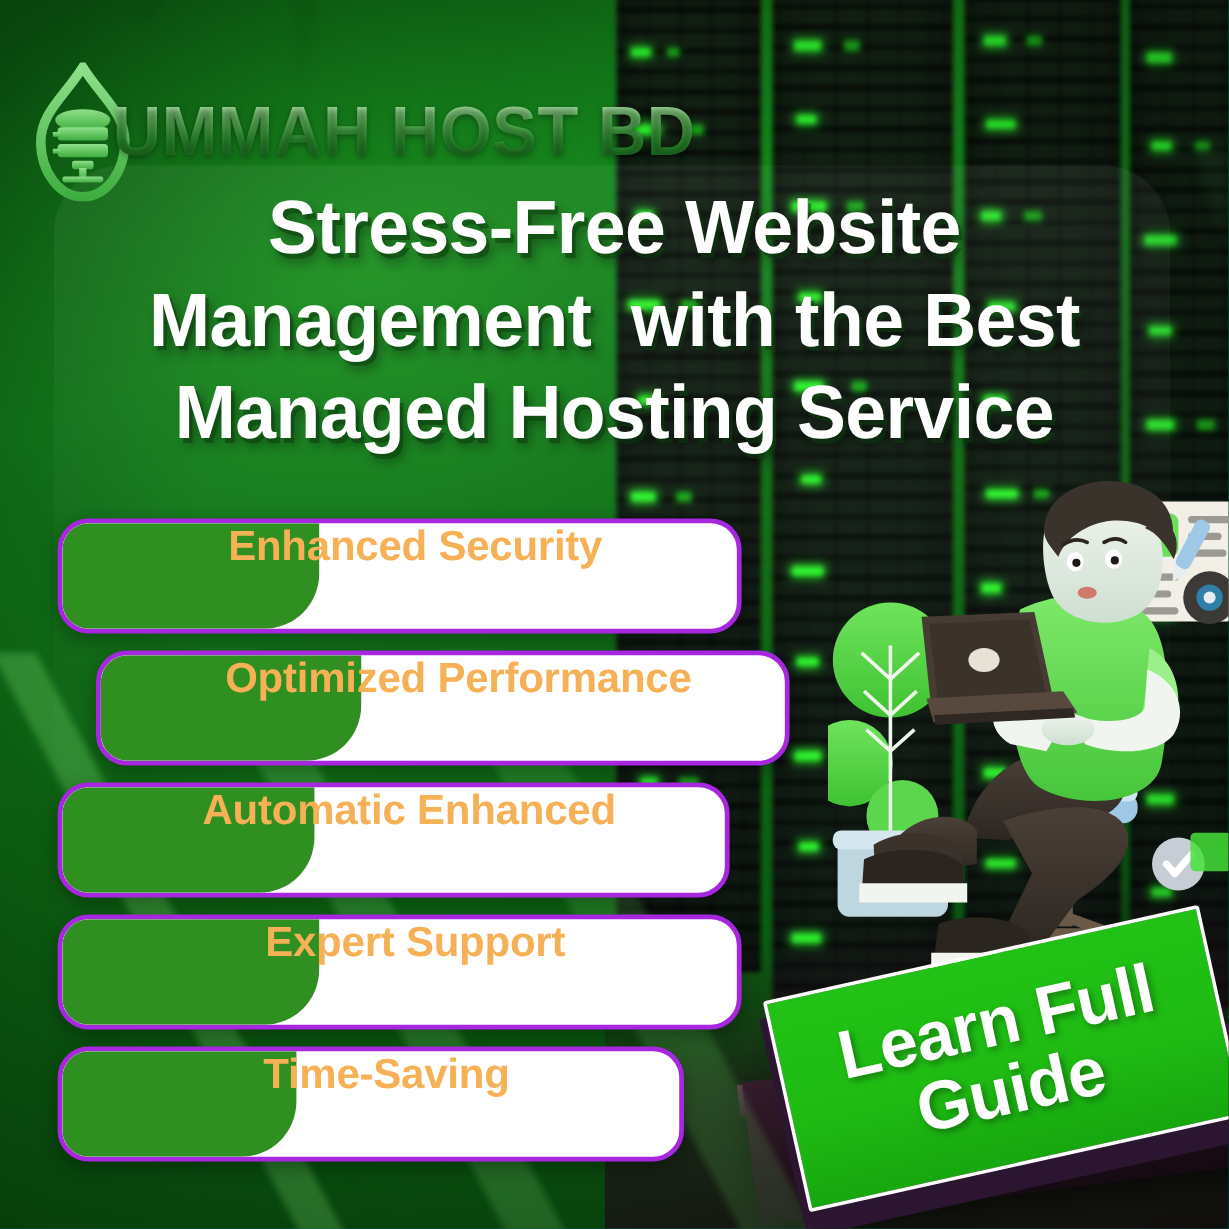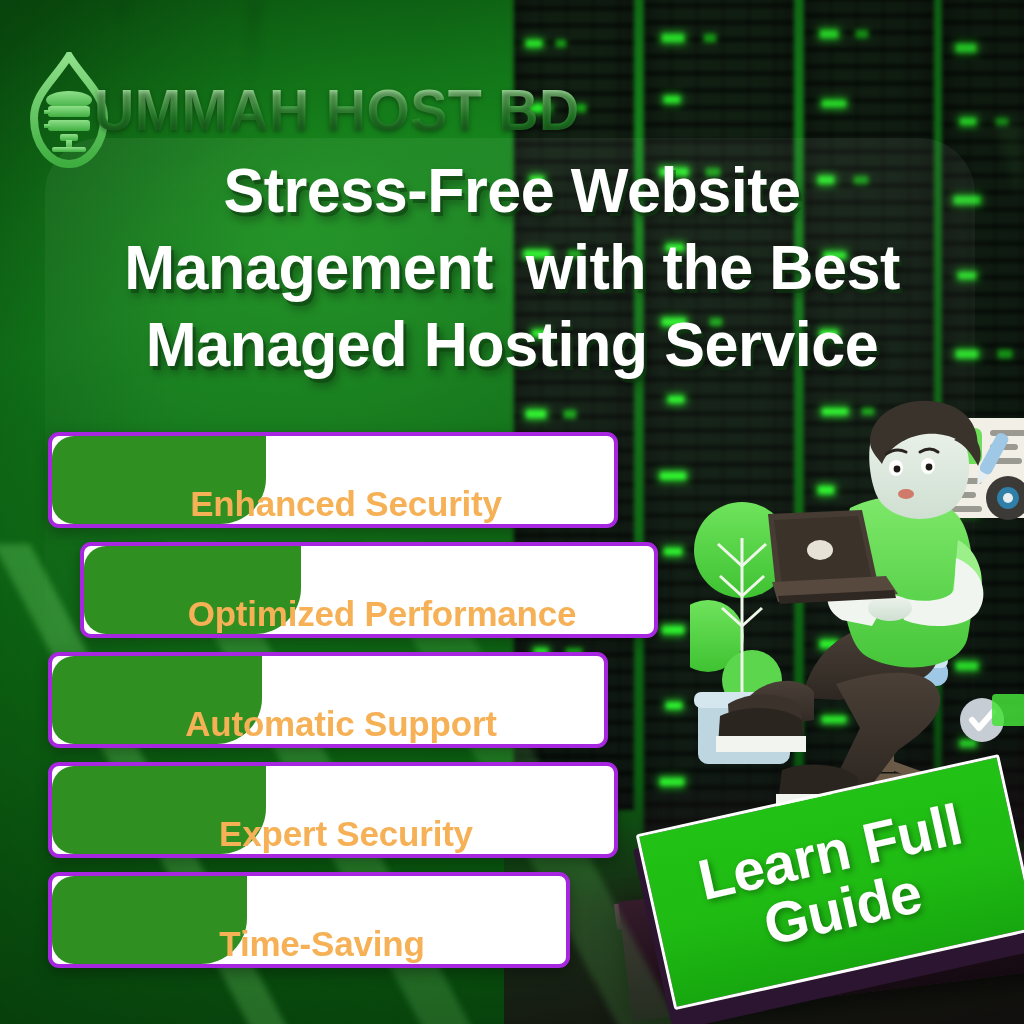--- a/index.html
+++ b/index.html
@@ -121,24 +121,24 @@
   }
 
   
   .features{
     position:absolute;left:48px;top:432px;z-index:8;
     display:flex;flex-direction:column;gap:14px;
   }
   .pill{
     position:relative;height:96px;
     border:4px solid #a726e0;
-    border-radius:11px;
+    border-radius:26px;
     background:#ffffff;
     overflow:hidden;
-    display:flex;align-items:flex-end;
+    display:flex;align-items:flex-start;
     box-shadow:0 5px 14px rgba(0,0,0,.30);
   }
   .pill-block{
     position:absolute;left:0;top:0;bottom:0;width:38%;
     background:#2f8f20;
     border-radius:22px 0 46px 22px;
   }
   .pill-label{
     position:relative;z-index:2;
     width:100%;text-align:center;
@@ -412,25 +412,25 @@
     <div class="pill" style="width:570px;">
       <div class="pill-block"></div>
       <div class="pill-label">Enhanced Security</div>
     </div>
     <div class="pill" style="width:578px;margin-left:32px;">
       <div class="pill-block"></div>
       <div class="pill-label">Optimized Performance</div>
     </div>
     <div class="pill" style="width:560px;">
       <div class="pill-block"></div>
-      <div class="pill-label">Automatic Support</div>
+      <div class="pill-label">Automatic Enhanced</div>
     </div>
     <div class="pill" style="width:570px;">
       <div class="pill-block"></div>
-      <div class="pill-label">Expert Security</div>
+      <div class="pill-label">Expert Support</div>
     </div>
     <div class="pill" style="width:522px;">
       <div class="pill-block"></div>
       <div class="pill-label">Time-Saving</div>
     </div>
   </div>
 
   <div class="cta">
     <div class="cta-shadow"></div>
     <div class="cta-face">

